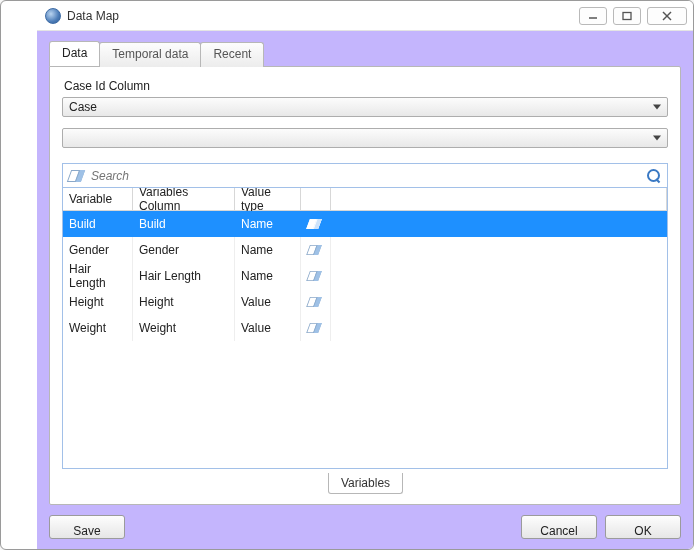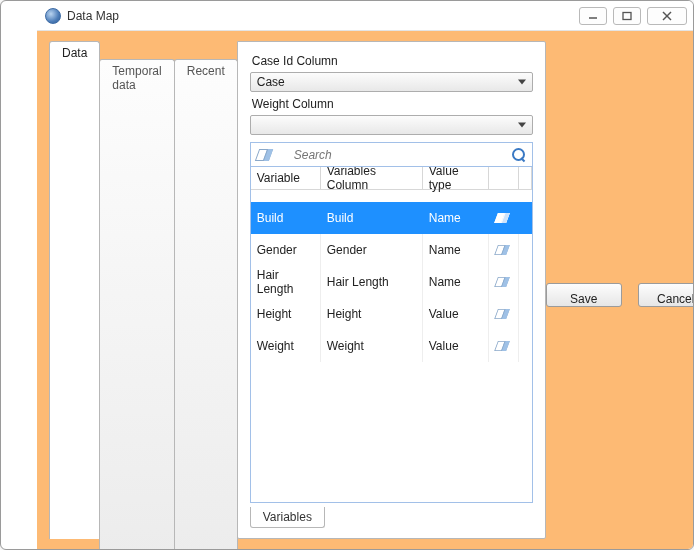--- a/index.html
+++ b/index.html
@@ -47,42 +47,42 @@
     background:#fdfdfd;
     display:flex; align-items:center; justify-content:center;
     color:#555; font-size:11px; font-family: "Segoe UI Symbol", sans-serif;
     cursor:default;
   }
   .win-btn-close { width:40px; }
 
   .client {
     flex:1;
     padding: 10px 12px 10px 12px;
-    background:#fdba74;
-    display:flex;
-    flex-direction:row;
+    background:#c4b5fd;
+    display:flex;
+    flex-direction:column;
   }
 
   .top-tabs {
     display:flex;
     position:relative;
     z-index:2;
   }
   .top-tab {
     padding: 4px 12px 5px 12px;
     border:1px solid #b7b7b7;
     border-bottom:none;
     background: linear-gradient(#fdfdfd,#ececec);
     color:#555;
     margin-right:-1px;
     border-top-left-radius:3px;
     border-top-right-radius:3px;
     cursor:default;
     position:relative;
-    top:18px;
+    top:1px;
   }
   .top-tab.active {
     background:#fff;
     color:#222;
     top:0;
     padding-bottom:6px;
     z-index:3;
   }
 
   .tab-panel {
@@ -99,39 +99,39 @@
   .field-label { margin: 2px 0 4px 2px; color:#222; }
   .combo {
     height:20px;
     border:1px solid #adadad;
     border-radius:2px;
     background: linear-gradient(#fcfcfc,#e8e8e8);
     display:flex; align-items:center;
     padding: 0 18px 0 6px;
     position:relative;
     color:#222;
-    margin-bottom:3px;
+    margin-bottom:11px;
     cursor:default;
   }
   .combo::after {
     content:"";
     position:absolute; right:6px; top:50%;
     width:0;height:0;transform:translateY(-50%);
     border-left:4px solid transparent;
     border-right:4px solid transparent;
     border-top:5px solid #444;
   }
 
   .search-row {
     height:24px;
     border:1px solid #a2c0e8;
     background:#fff;
     display:flex; align-items:center;
     padding:0 6px;
-    gap:21px;
+    gap:6px;
     margin-top:4px;
     border-bottom:none;
   }
   .eraser-icon {
     width:14px;height:12px;
     background:#fff;
     border:1px solid #8aa8c9;
     transform:skewX(-20deg);
     position:relative;
     flex:0 0 auto;
@@ -153,57 +153,57 @@
   .mag-icon::after{
     content:"";position:absolute;left:9px;top:9px;width:5px;height:2px;background:#3a79c4;transform:rotate(45deg);transform-origin:left center;
   }
 
   .grid {
     border:1px solid #a2c0e8;
     flex:1;
     display:flex; flex-direction:column;
     background:#fff;
     overflow:hidden;
-    gap:12px;
   }
   .grid-header {
     display:flex;
     border-bottom:1px solid #d7d7d7;
     background:#fff;
   }
   .grid-header .gh {
     padding:4px 6px;
     border-right:1px solid #d7d7d7;
     color:#222;
     height:22px;
     display:flex;align-items:center;
   }
   .col-var { width:70px; flex:0 0 auto;}
   .col-db  { width:102px; flex:0 0 auto;}
   .col-vt  { width:66px; flex:0 0 auto;}
   .col-blank { width:30px; flex:0 0 auto;}
   .col-rest { flex:1; border-right:none;}
   .grid-body { flex:1; overflow:auto; }
-  .grow { display:flex; height:32px; align-items:stretch; }
+  .grow { display:flex; height:26px; align-items:stretch; }
   .grow .gc {
     padding:3px 6px;
     border-right:1px solid #eee;
     display:flex;align-items:center;
     color:#222;
   }
   .grow.sel { background:#1e90ff; }
   .grow.sel .gc { color:#fff; border-right-color:#1e90ff; }
   .grow .gc.col-rest { border-right:none; }
   .grow .mini-eraser { transform:scale(0.85) skewX(-20deg); }
   .grow.sel .mini-eraser { border-color:#fff; }
   .grow.sel .mini-eraser::after { background:#cde3fb; border-left-color:#fff; }
 
   .bottom-tabs {
     display:flex;
     margin-top:4px;
+    justify-content:center;
   }
   .bottom-tab {
     padding:3px 12px;
     border:1px solid #b7b7b7;
     background:linear-gradient(#fdfdfd,#ececec);
     margin-right:-1px;
     border-top:none;
     border-bottom-left-radius:3px;
     border-bottom-right-radius:3px;
     color:#333;
@@ -268,21 +268,20 @@
       <div class="top-tab"><span>Recent</span></div>
     </div>
 
     <div class="tab-panel">
 
       <div class="field-label">Case Id Column</div>
       <div class="combo">
         <span>Case</span>
       </div>
 
-      <div class="field-label">Weight Column</div>
       <div class="combo">
         <span></span>
       </div>
 
       <div class="search-row">
         <div class="eraser-icon"></div>
         <input class="search-input" type="text" placeholder="Search" style="">
         <div class="mag-icon"></div>
       </div>
 

